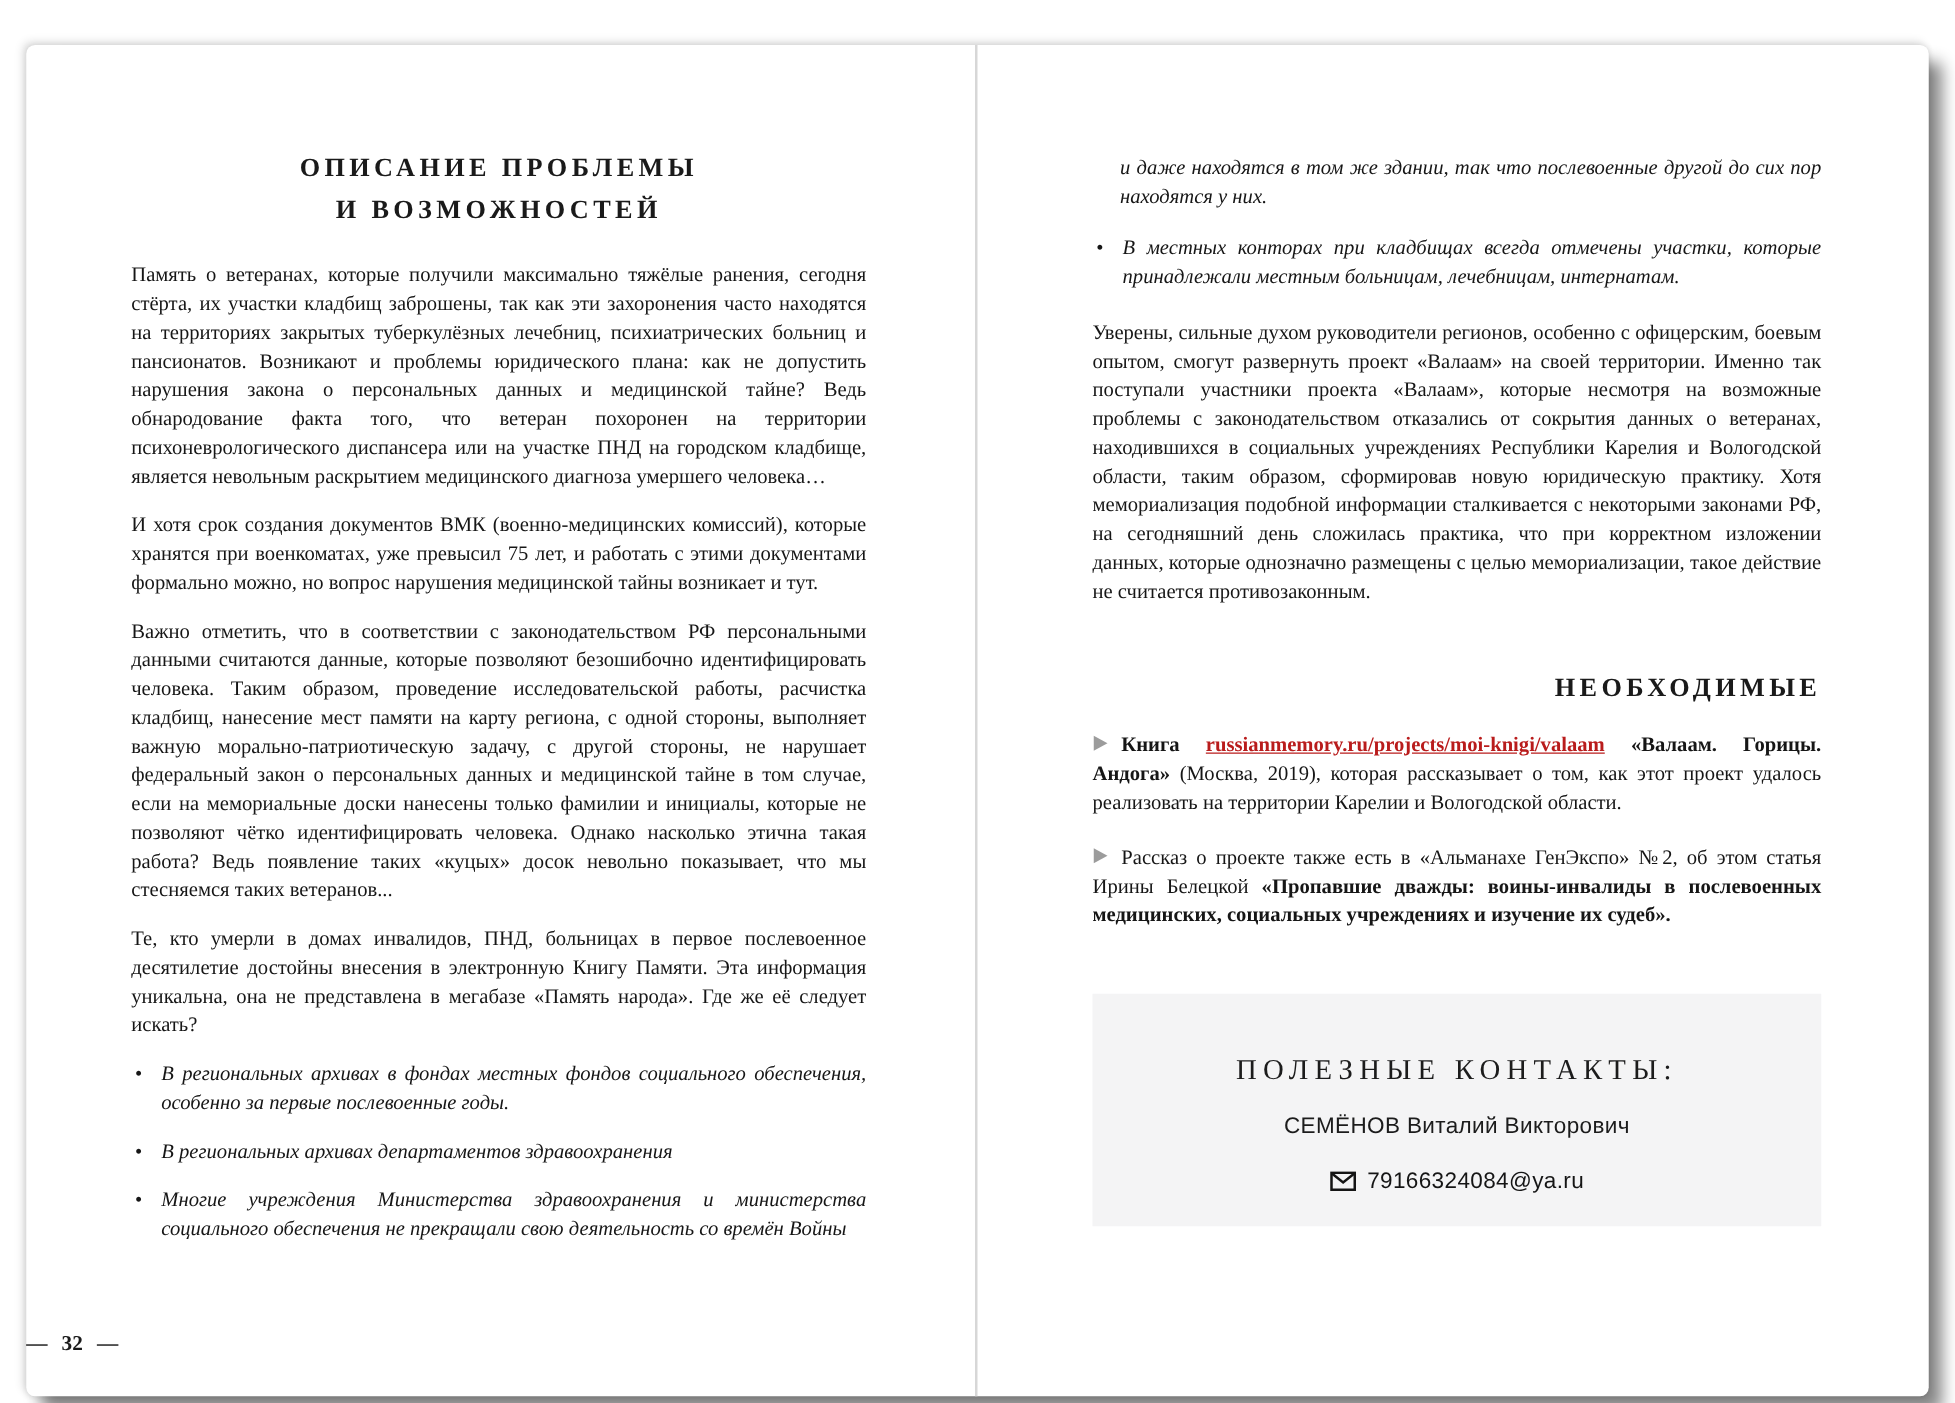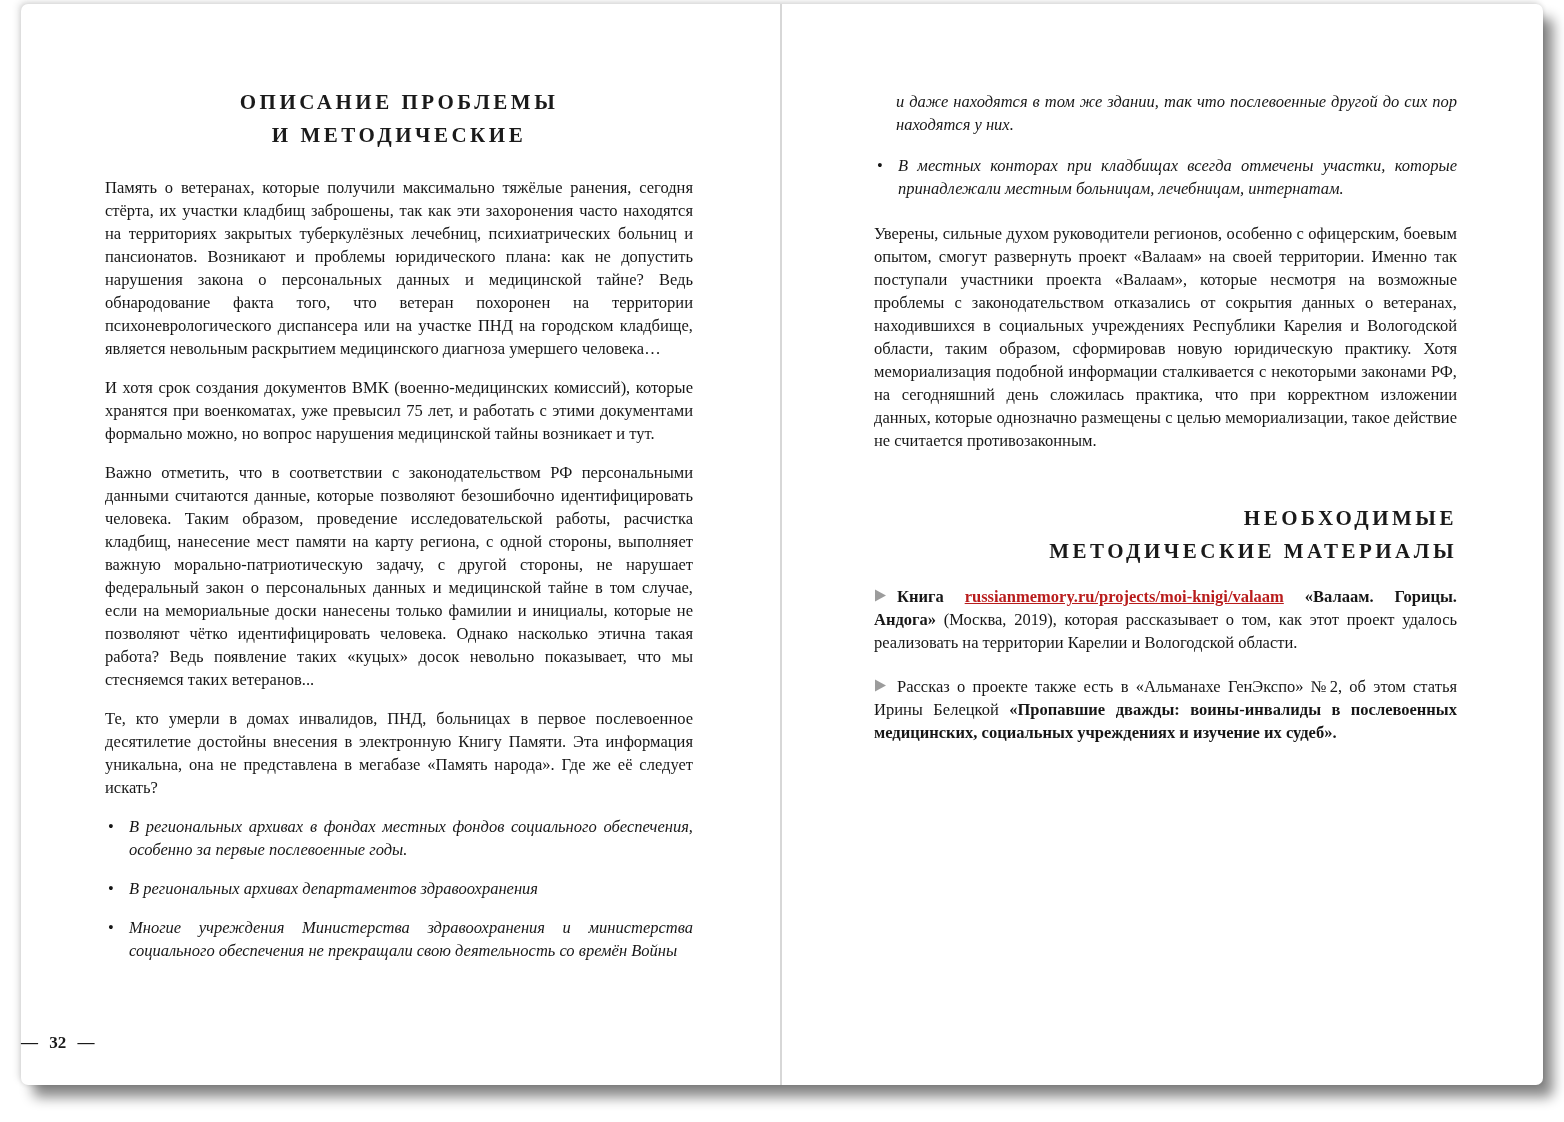--- a/index.html
+++ b/index.html
@@ -4,21 +4,21 @@
 <style>
   html, body {
     margin: 0; padding: 0;
     width: 1564px; height: 1122px;
     background: #ffffff;
     font-family: "Liberation Serif", "DejaVu Serif", serif;
     overflow: hidden;
   }
   .spread {
     position: absolute;
-    left: 21px; top: 4px;
+    left: 21px; top: 36px;
     width: 1522px; height: 1081px;
     background: #ffffff;
     border-radius: 7px;
     box-shadow:
       -3px -3px 7px rgba(0,0,0,0.10),
       0 0 5px rgba(0,0,0,0.12),
       11px 13px 13px -1px rgba(0,0,0,0.48);
   }
   .page {
     position: absolute; top: 0; height: 100%;
@@ -117,21 +117,21 @@
   }
 </style>
 </head>
 <body>
 
 <div class="spread">
 
   <div class="page page-left">
     <h1 class="page-heading heading-left">
       <span>ОПИСАНИЕ ПРОБЛЕМЫ</span>
-      <span>И МЕТОДИЧЕСКИЕ</span>
+      <span>И ВОЗМОЖНОСТЕЙ</span>
     </h1>
     <p class="body">Память о ветеранах, которые получили максимально тяжёлые ранения, сегодня стёрта, их участки кладбищ заброшены, так как эти захоронения часто находятся на территориях закрытых туберкулёзных лечебниц, психиатрических больниц и пансионатов. Возникают и проблемы юридического плана: как не допустить нарушения закона о персональных данных и медицинской тайне? Ведь обнародование факта того, что ветеран похоронен на территории психоневрологического диспансера или на участке ПНД на городском кладбище, является невольным раскрытием медицинского диагноза умершего человека…</p>
     <p class="body">И хотя срок создания документов ВМК (военно-медицинских комиссий), которые хранятся при военкоматах, уже превысил 75 лет, и работать с этими документами формально можно, но вопрос нарушения медицинской тайны возникает и тут.</p>
     <p class="body">Важно отметить, что в соответствии с законодательством РФ персональными данными считаются данные, которые позволяют безошибочно идентифицировать человека. Таким образом, проведение исследовательской работы, расчистка кладбищ, нанесение мест памяти на карту региона, с одной стороны, выполняет важную морально-патриотическую задачу, с другой стороны, не нарушает федеральный закон о персональных данных и медицинской тайне в том случае, если на мемориальные доски нанесены только фамилии и инициалы, которые не позволяют чётко идентифицировать человека. Однако насколько этична такая работа? Ведь появление таких «куцых» досок невольно показывает, что мы стесняемся таких ветеранов...</p>
     <p class="body">Те, кто умерли в домах инвалидов, ПНД, больницах в первое послевоенное десятилетие достойны внесения в электронную Книгу Памяти. Эта информация уникальна, она не представлена в мегабазе «Память народа». Где же её следует искать?</p>
 
     <div class="bullet-item">
       <span class="marker">•</span>
       <span>В региональных архивах в фондах местных фондов социального обеспечения, особенно за первые послевоенные годы.</span>
     </div>
@@ -154,31 +154,40 @@
 
     <div class="bullet-item right-bullet">
       <span class="marker">•</span>
       <span>В местных конторах при кладбищах всегда отмечены участки, которые принадлежали местным больницам, лечебницам, интернатам.</span>
     </div>
 
     <p class="body">Уверены, сильные духом руководители регионов, особенно с офицерским, боевым опытом, смогут развернуть проект «Валаам» на своей территории. Именно так поступали участники проекта «Валаам», которые несмотря на возможные проблемы с законодательством отказались от сокрытия данных о ветеранах, находившихся в социальных учреждениях Республики Карелия и Вологодской области, таким образом, сформировав новую юридическую практику. Хотя мемориализация подобной информации сталкивается с некоторыми законами РФ, на сегодняшний день сложилась практика, что при корректном изложении данных, которые однозначно размещены с целью мемориализации, такое действие не считается противозаконным.</p>
 
     <h1 class="page-heading heading-right">
       <span>НЕОБХОДИМЫЕ</span>
-      <span>МЕТОДИЧЕСКИЕ МАТЕРИАЛЫ</span>
     </h1>
 
     <p class="body resource">
       <span class="arrow-wrap"><svg width="13" height="13" viewBox="0 0 13 13">
             <polygon points="1,0.5 12,6.5 1,12.5" fill="#9c9c9c"></polygon>
           </svg></span><b>Книга </b><span class="doc-link">russianmemory.ru/projects/moi-knigi/valaam</span><b> «Валаам. Горицы. Андога» </b><span>(Москва, 2019), которая рассказывает о том, как этот проект удалось реализовать на территории Карелии и Вологодской области.</span>
     </p>
 
     <p class="body resource">
       <span class="arrow-wrap"><svg width="13" height="13" viewBox="0 0 13 13">
             <polygon points="1,0.5 12,6.5 1,12.5" fill="#9c9c9c"></polygon>
           </svg></span><span>Рассказ о проекте также есть в «Альманахе ГенЭкспо» №2, об этом статья Ирины Белецкой </span><b>«Пропавшие дважды: воины-инвалиды в послевоенных медицинских, социальных учреждениях и изучение их судеб».</b>
     </p>
 
+    <div class="contacts-box">
+      <div class="contacts-heading">ПОЛЕЗНЫЕ КОНТАКТЫ:</div>
+      <div class="contacts-name">СЕМЁНОВ Виталий Викторович</div>
+      <div class="contacts-email">
+        <span><svg width="21" height="16" viewBox="0 0 21 16">
+              <rect x="1.2" y="1.2" width="18.6" height="13.6" fill="none" stroke="#151515" stroke-width="2"></rect>
+              <polyline points="1.8,2 10.5,9 19.2,2" fill="none" stroke="#151515" stroke-width="2"></polyline>
+            </svg></span><span>79166324084@ya.ru</span>
+      </div>
+    </div>
 
   </div>
 
 </div>
 
 </body></html>

